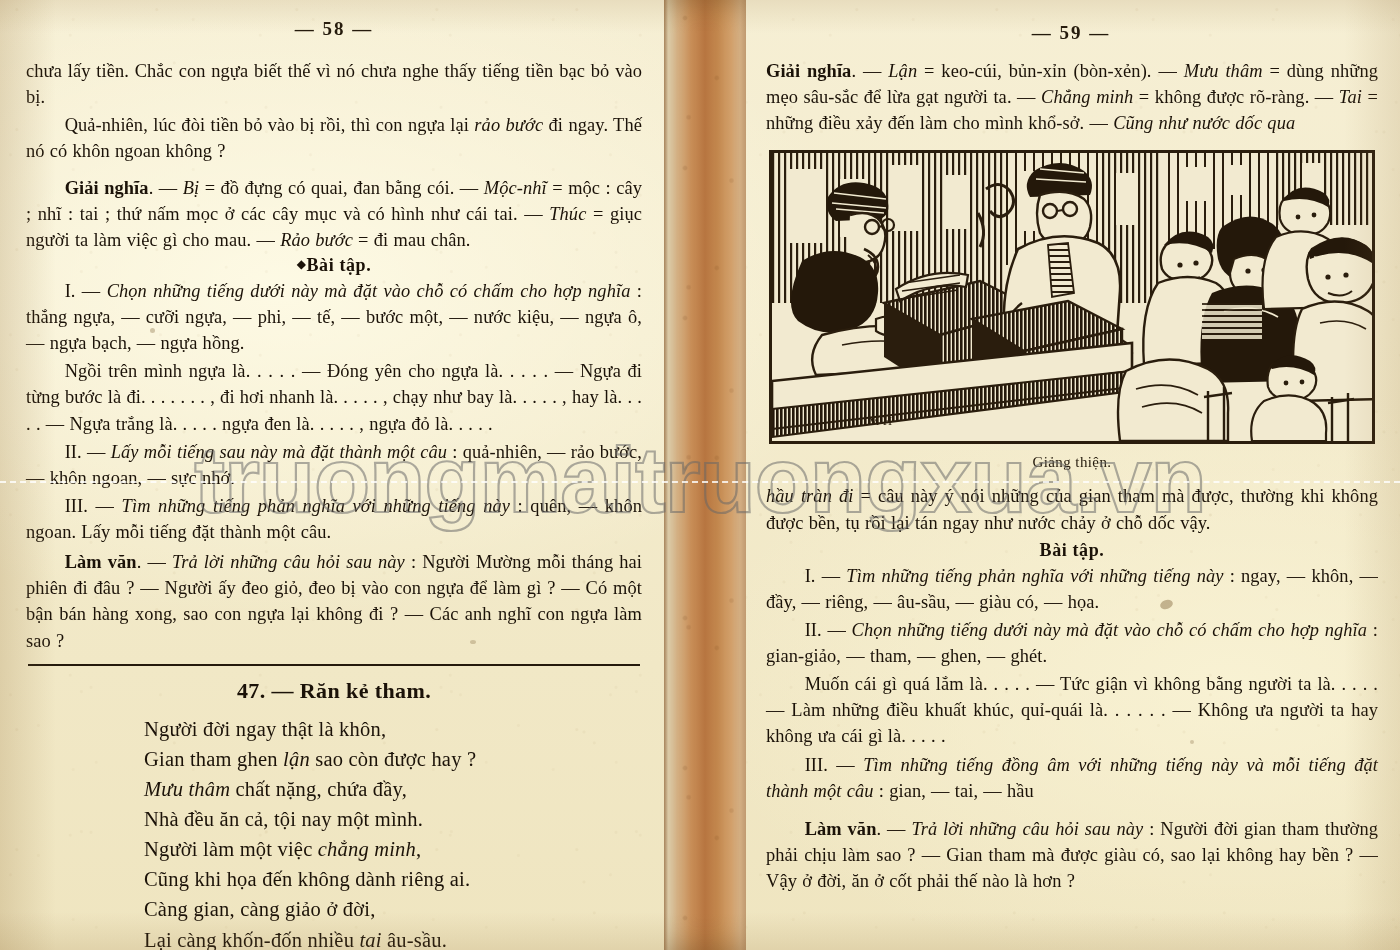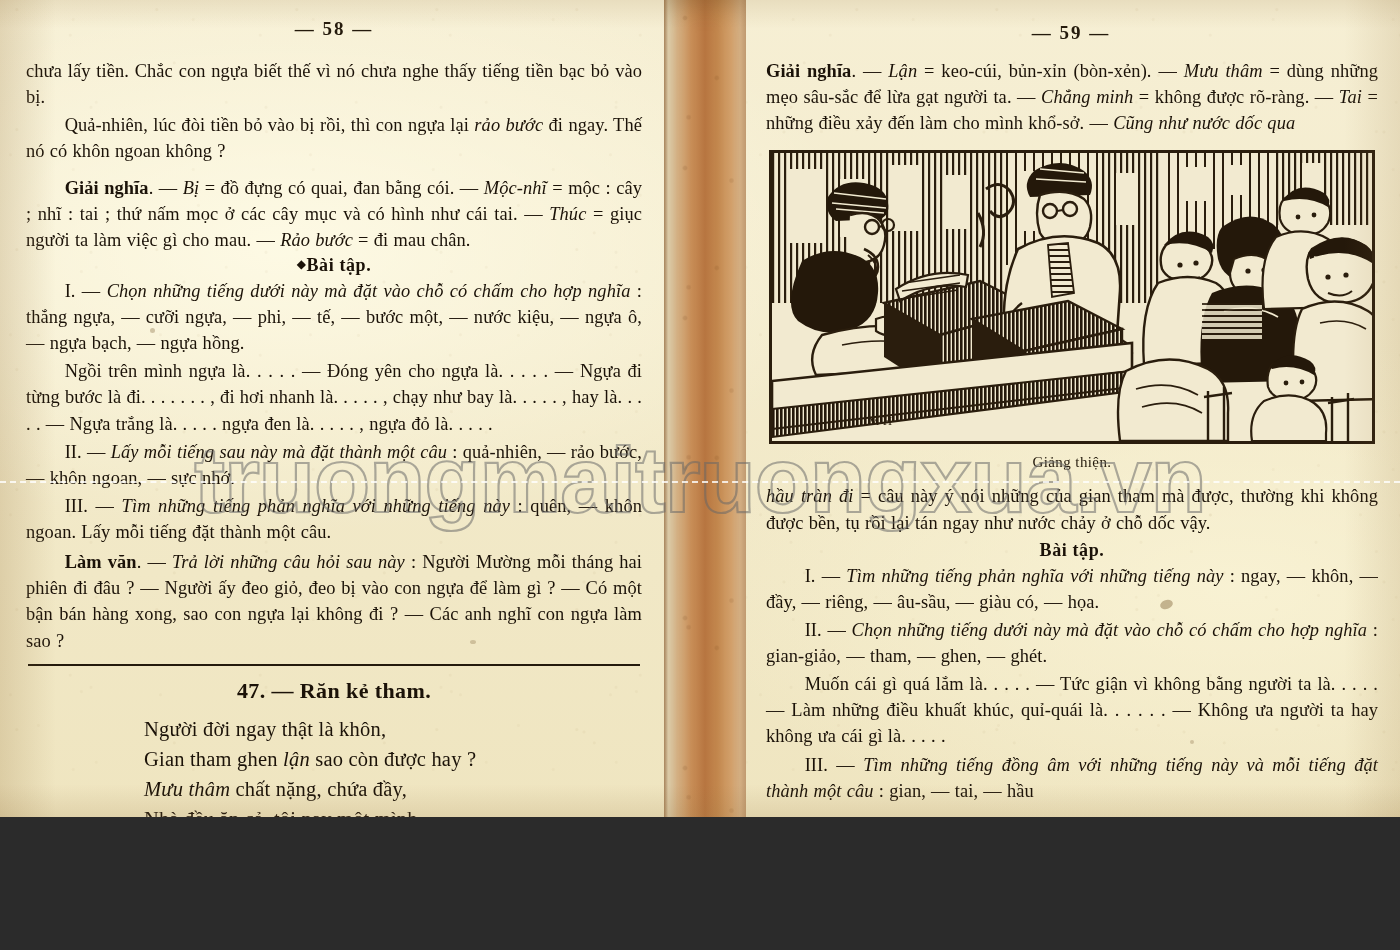--- a/index.html
+++ b/index.html
@@ -5,21 +5,21 @@
 <style>
   html, body {
     margin: 0;
     padding: 0;
     background: #2b2b2b;
   }
 
   #page {
     position: relative;
     width: 1400px;
-    height: 817px;
+    height: 950px;
     overflow: hidden;
     background: #fef9c3;
     font-family: "Liberation Serif", "DejaVu Serif", serif;
     color: #1b1208;
   }
 
   
   .paper-base {
     position: absolute;
     inset: 0;

